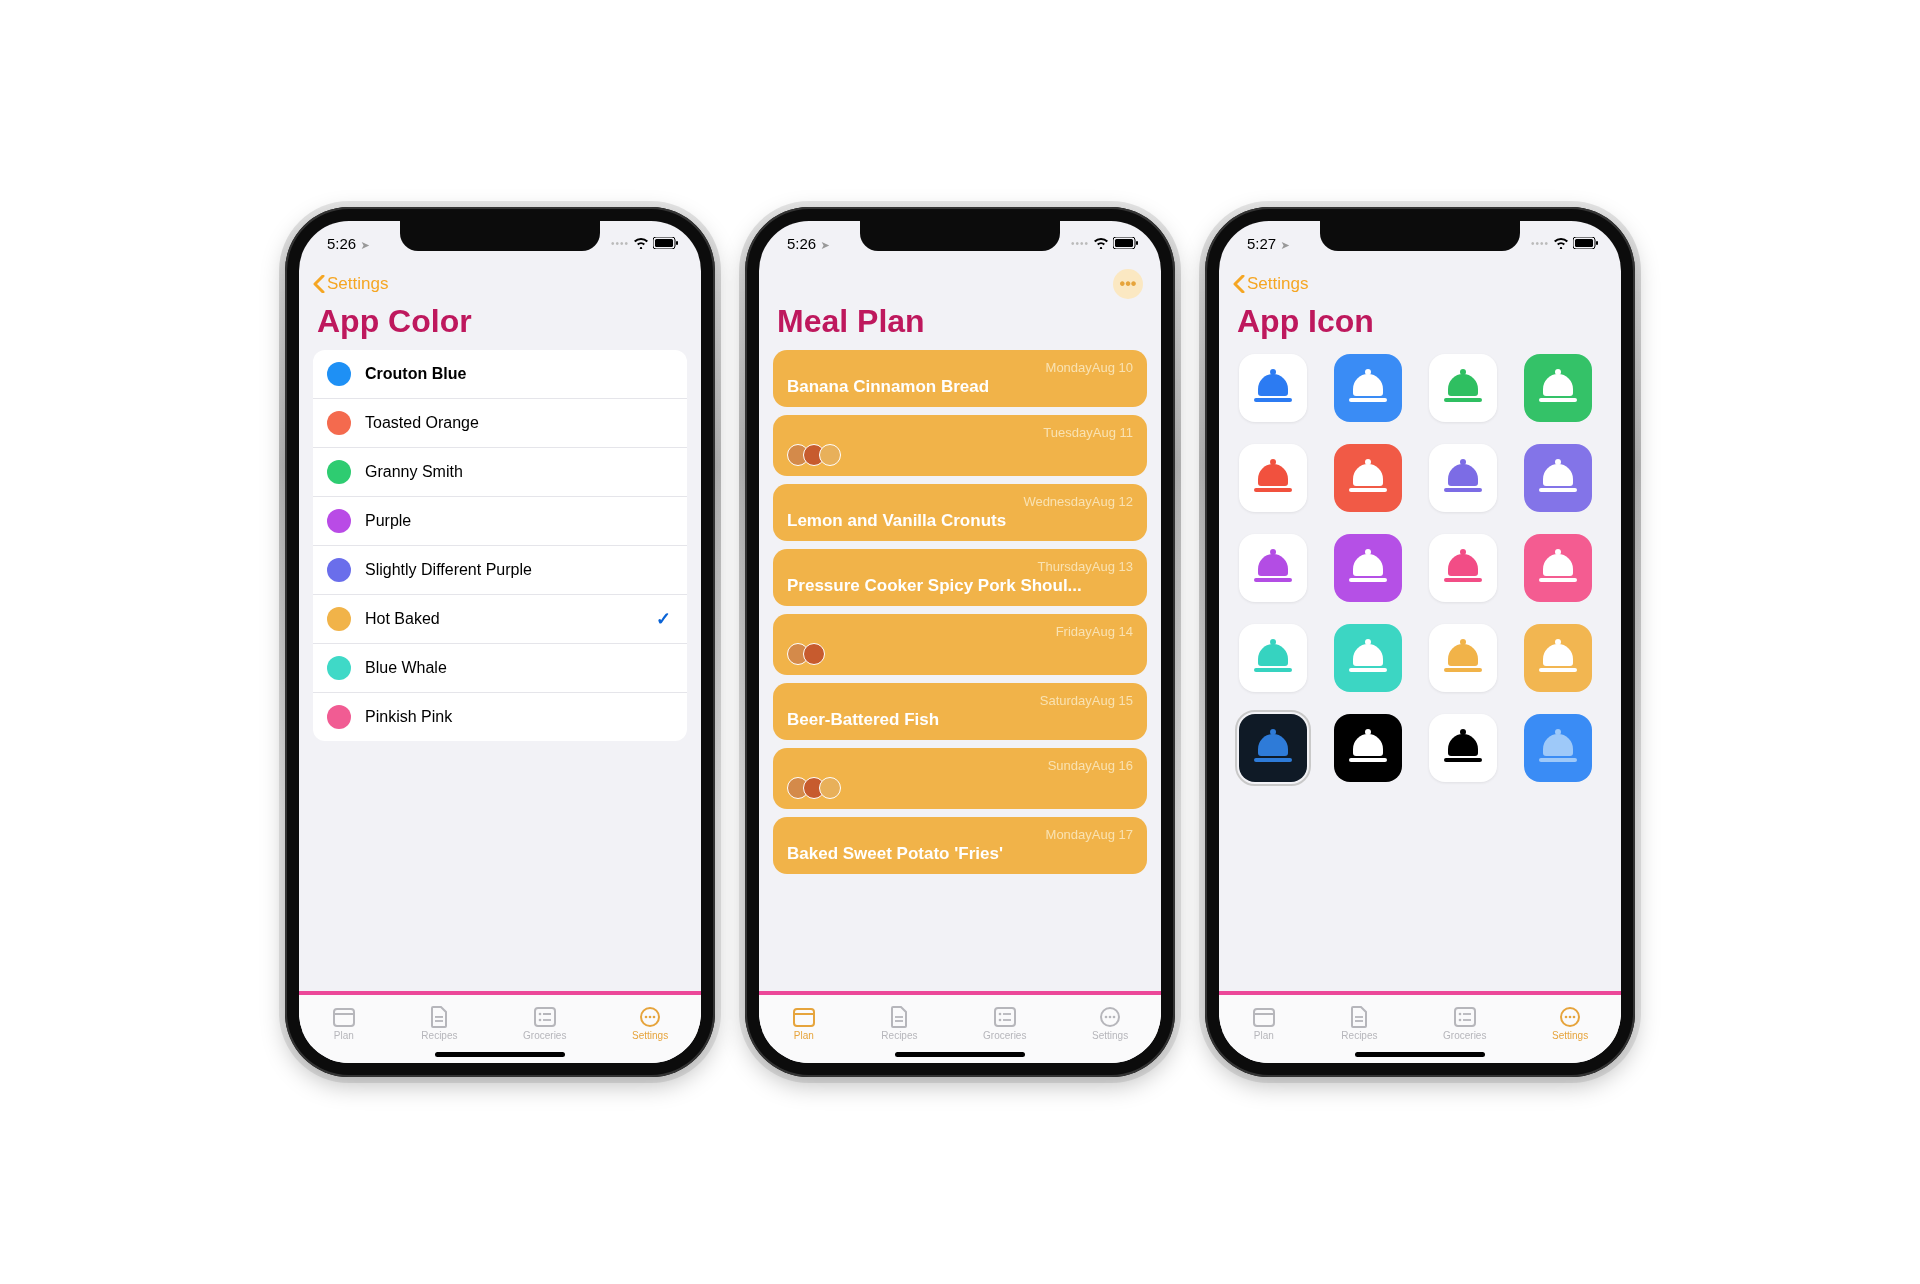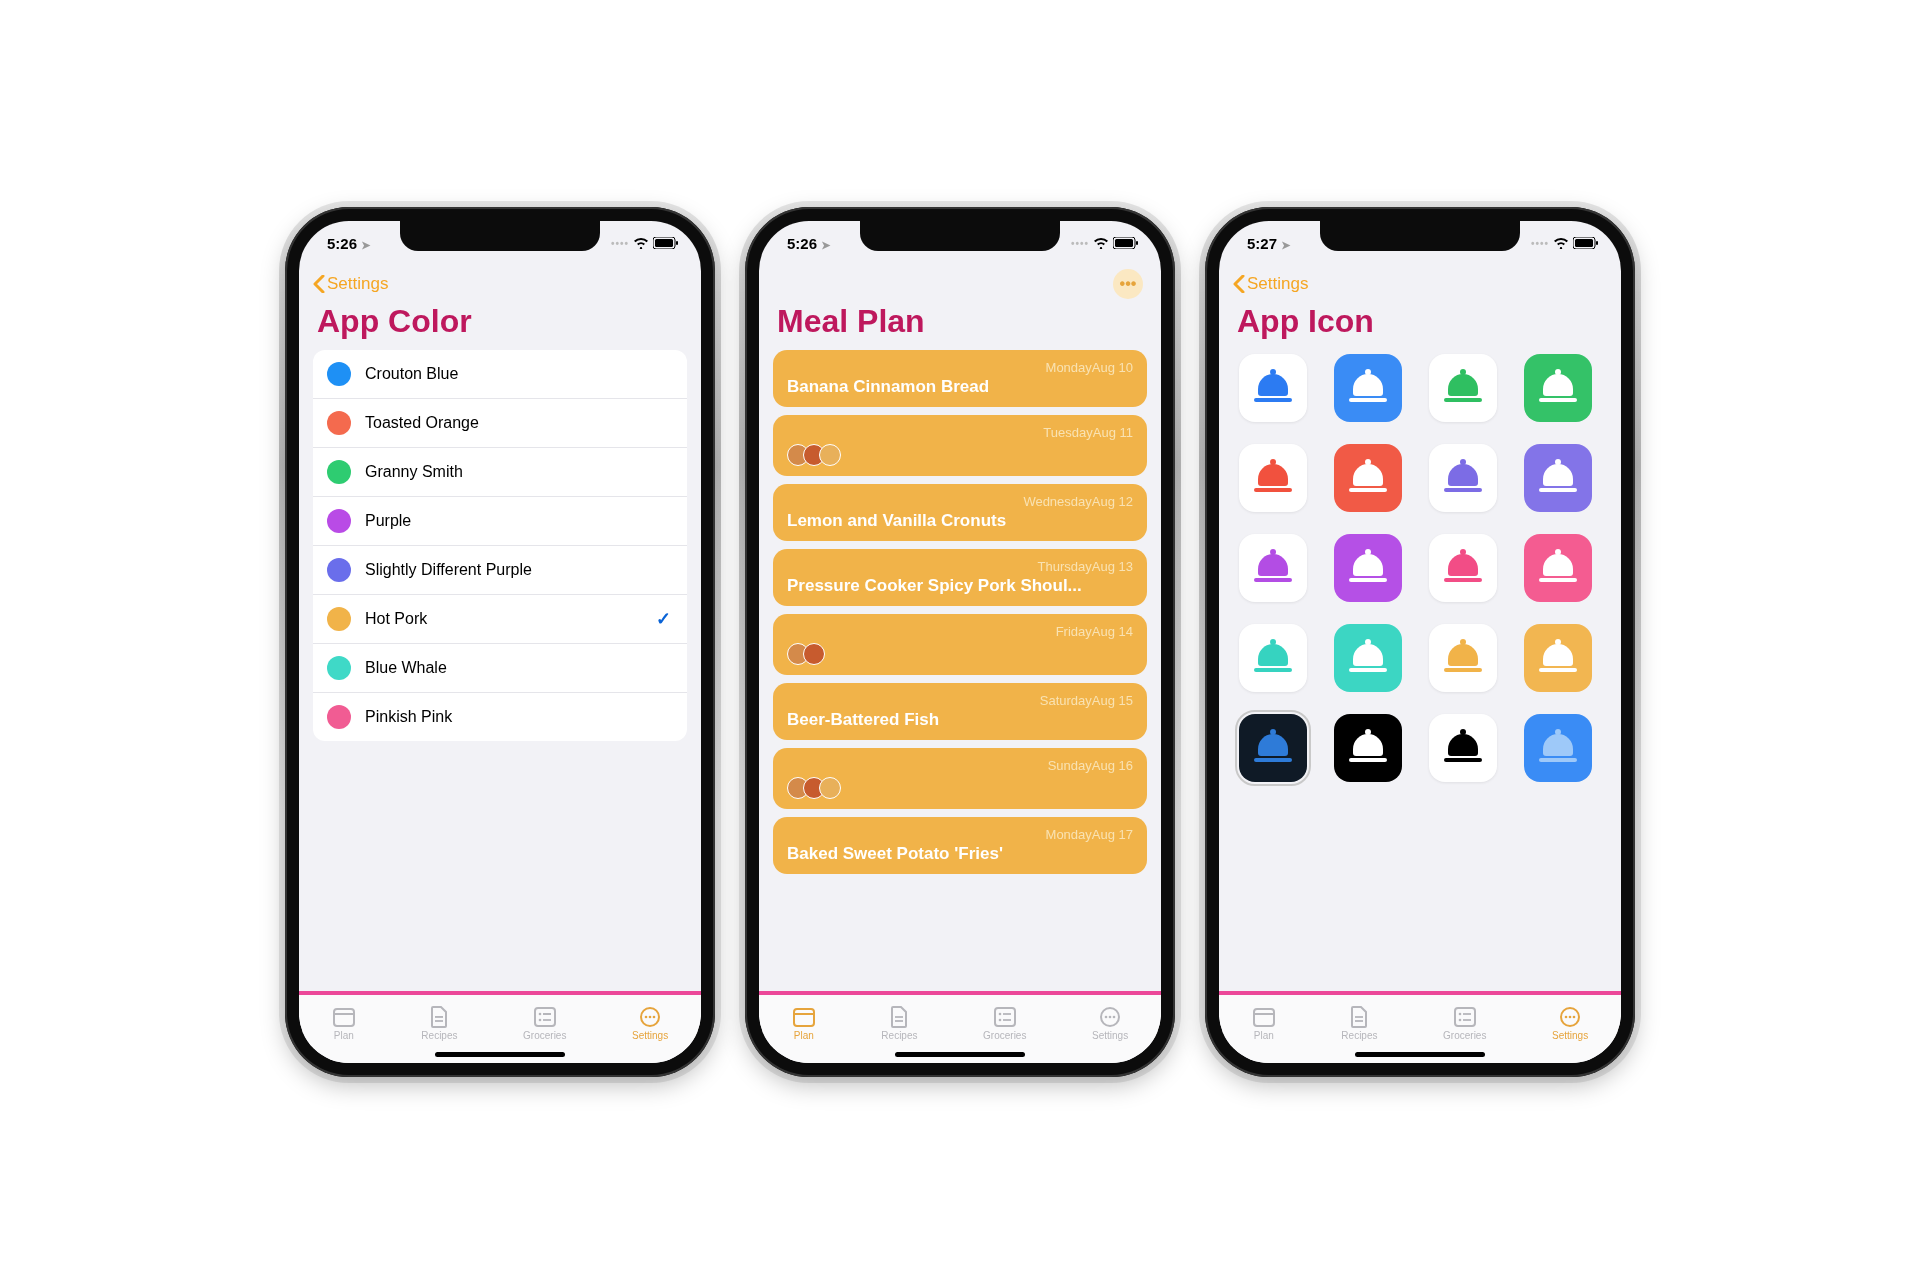--- a/index.html
+++ b/index.html
@@ -53,21 +53,21 @@
     border-bottom-right-radius: 18px;
     z-index: 5;
   }
   .statusbar {
     height: 44px;
     display: flex;
     justify-content: space-between;
     align-items: center;
     padding: 0 22px 0 28px;
     font-size: 15px;
-    font-weight: 700;
+    font-weight: 400;
     color: #000;
   }
   .status-right { display:flex; align-items:center; gap:4px; }
   .dots { letter-spacing:1px; color:#bbb; font-size:10px; }
   .wifi, .batt { display:inline-block; }
   .nav-back {
     display:flex; align-items:center; gap:2px;
     padding: 4px 14px 0;
     font-size:17px;
     height: 34px;
@@ -91,21 +91,21 @@
     background:#fff; border-radius:12px;
     overflow:hidden;
   }
   .row {
     display:flex; align-items:center; gap:14px;
     padding: 12px 14px;
     border-top:1px solid #e5e5ea;
     font-size:16px;
     position:relative;
   }
-  .row:first-child { border-top:none; }
+  .row:first-child { border-top:none;font-weight:bold; }
   .swatch { width:24px; height:24px; border-radius:12px; flex:none; }
   .check { position:absolute; right:16px; color:#0a63d6; font-size:18px; font-weight:600; }
   
   .plan-card {
     background:#f1b349;
     border-radius:14px;
     padding:10px 14px;
     margin-bottom:8px;
     color:#fff;
   }
@@ -203,21 +203,21 @@
           <div class="row">
             <span class="swatch" style="background:#B94BE6"></span>
     <span>Purple</span>
     </div>
           <div class="row">
             <span class="swatch" style="background:#6A6EEB"></span>
     <span>Slightly Different Purple</span>
     </div>
           <div class="row">
             <span class="swatch" style="background:#F1B349"></span>
-    <span>Hot Pork</span>
+    <span>Hot Baked</span>
     <span class="check">✓</span>
           </div>
           <div class="row">
             <span class="swatch" style="background:#3FD9C7"></span>
     <span>Blue Whale</span>
     </div>
           <div class="row">
             <span class="swatch" style="background:#F15C93"></span>
     <span>Pinkish Pink</span>
     </div>

